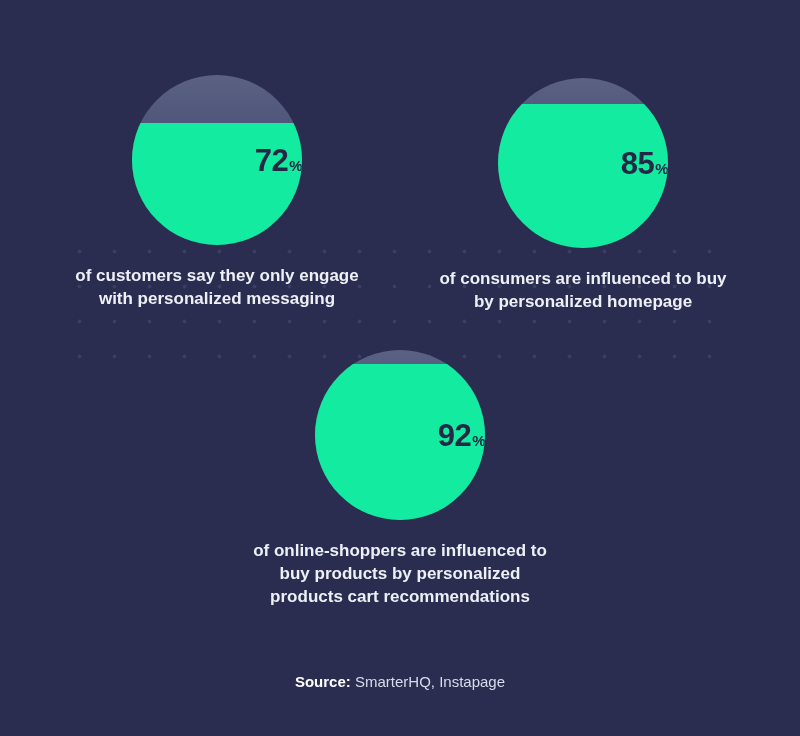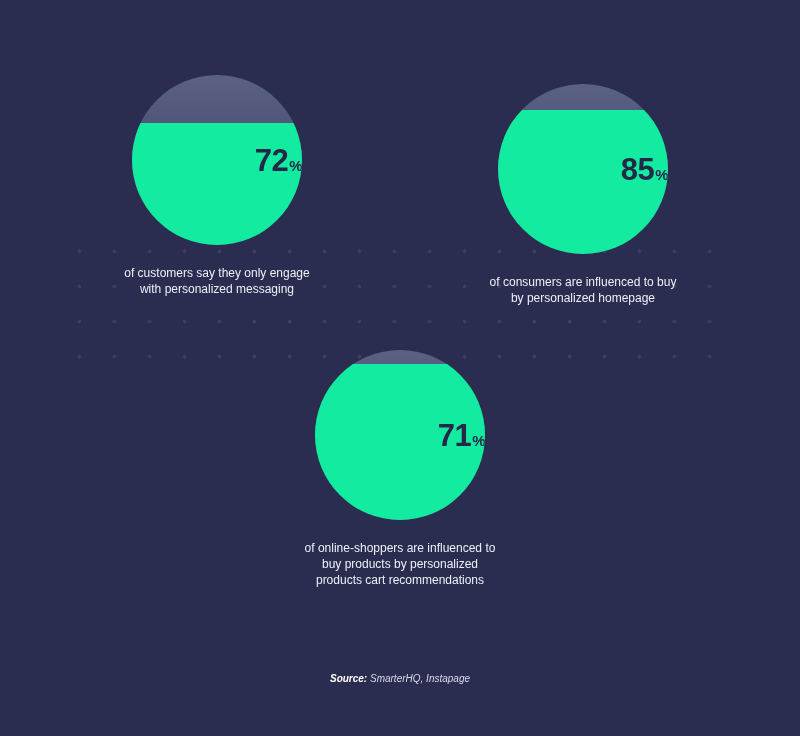--- a/index.html
+++ b/index.html
@@ -32,21 +32,21 @@
   #infographic {
     position: absolute;
     inset: 0;
   }
 
   .stat {
     position: absolute;
     text-align: center;
   }
   #stat-0 { left: 32px;  top: 75px; width: 370px; }
-  #stat-1 { left: 398px; top: 84px; width: 370px; }
+  #stat-1 { left: 398px; top: 78px; width: 370px; }
   #stat-2 { left: 215px; top: 350px; width: 370px; }
 
   
   .gauge {
     width: 170px;
     height: 170px;
     border-radius: 50%;
     margin: 0 auto;
     position: relative;
     overflow: hidden;
@@ -77,36 +77,35 @@
     font-size: 15px;
     font-weight: bold;
     vertical-align: baseline;
     margin-left: 1px;
   }
 
   
   .caption {
     margin-top: 20px;
     color: #eef0f7;
-    font-size: 12px;
+    font-size: 17px;
     line-height: 1.35;
-    font-weight: normal;
+    font-weight: bold;
     white-space: pre-line;
   }
 
   
   #source-line {
     position: absolute;
     left: 0;
     right: 0;
     top: 673px;
     text-align: center;
     color: #e7e9f2;
-    font-size: 10px;
-    font-style: italic;
+    font-size: 15px;
   }
   #source-label {
     font-weight: bold;
     color: #ffffff;
   }
   #source-value {
     font-weight: normal;
     color: #d9dced;
   }
 </style>
@@ -131,21 +130,21 @@
       <div class="gauge-fill" style="height: 85%;"></div>
       <div class="gauge-label"><span>85</span><span class="gauge-pct">%</span></div>
     </div>
     <div class="caption">of consumers are influenced to buy
 by personalized homepage</div>
   </div>
 
   <div class="stat" id="stat-2">
     <div class="gauge">
       <div class="gauge-fill" style="height: 92%;"></div>
-      <div class="gauge-label"><span>71</span><span class="gauge-pct">%</span></div>
+      <div class="gauge-label"><span>92</span><span class="gauge-pct">%</span></div>
     </div>
     <div class="caption">of online-shoppers are influenced to
 buy products by personalized
 products cart recommendations</div>
   </div>
 
 </div>
 
 <div id="source-line"><span id="source-label">Source:</span><span id="source-value"> SmarterHQ, Instapage</span></div>
 

